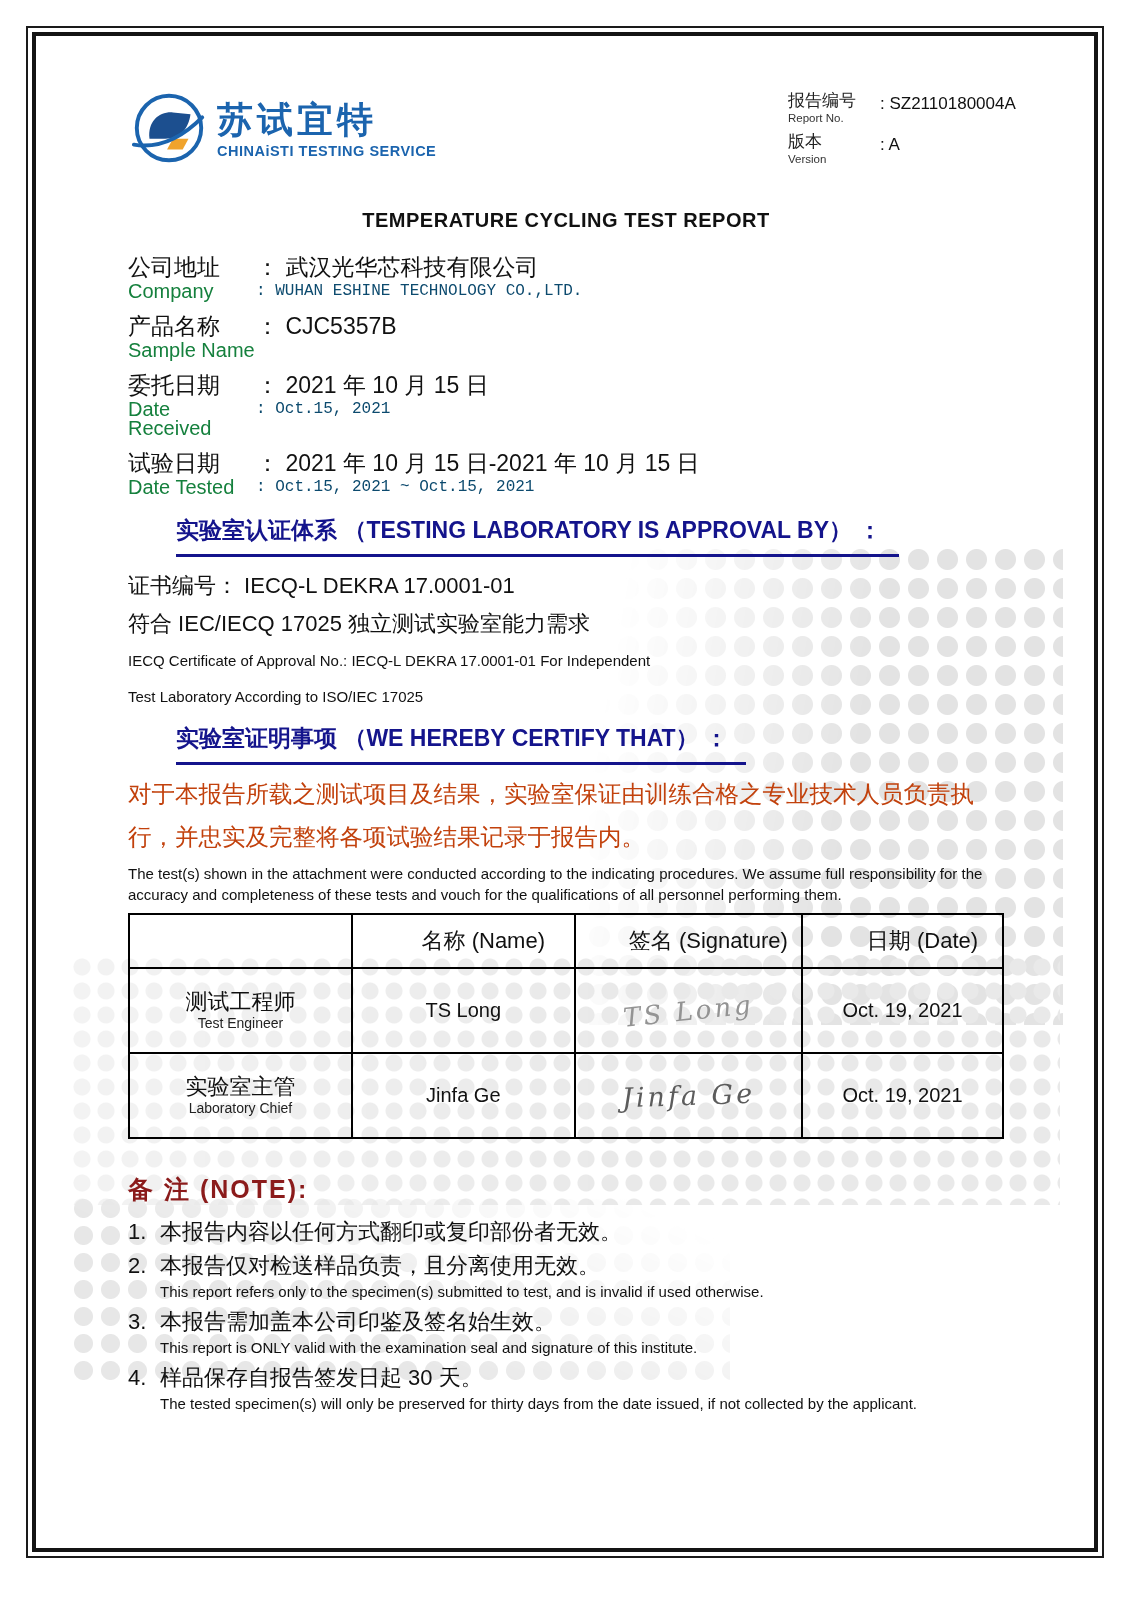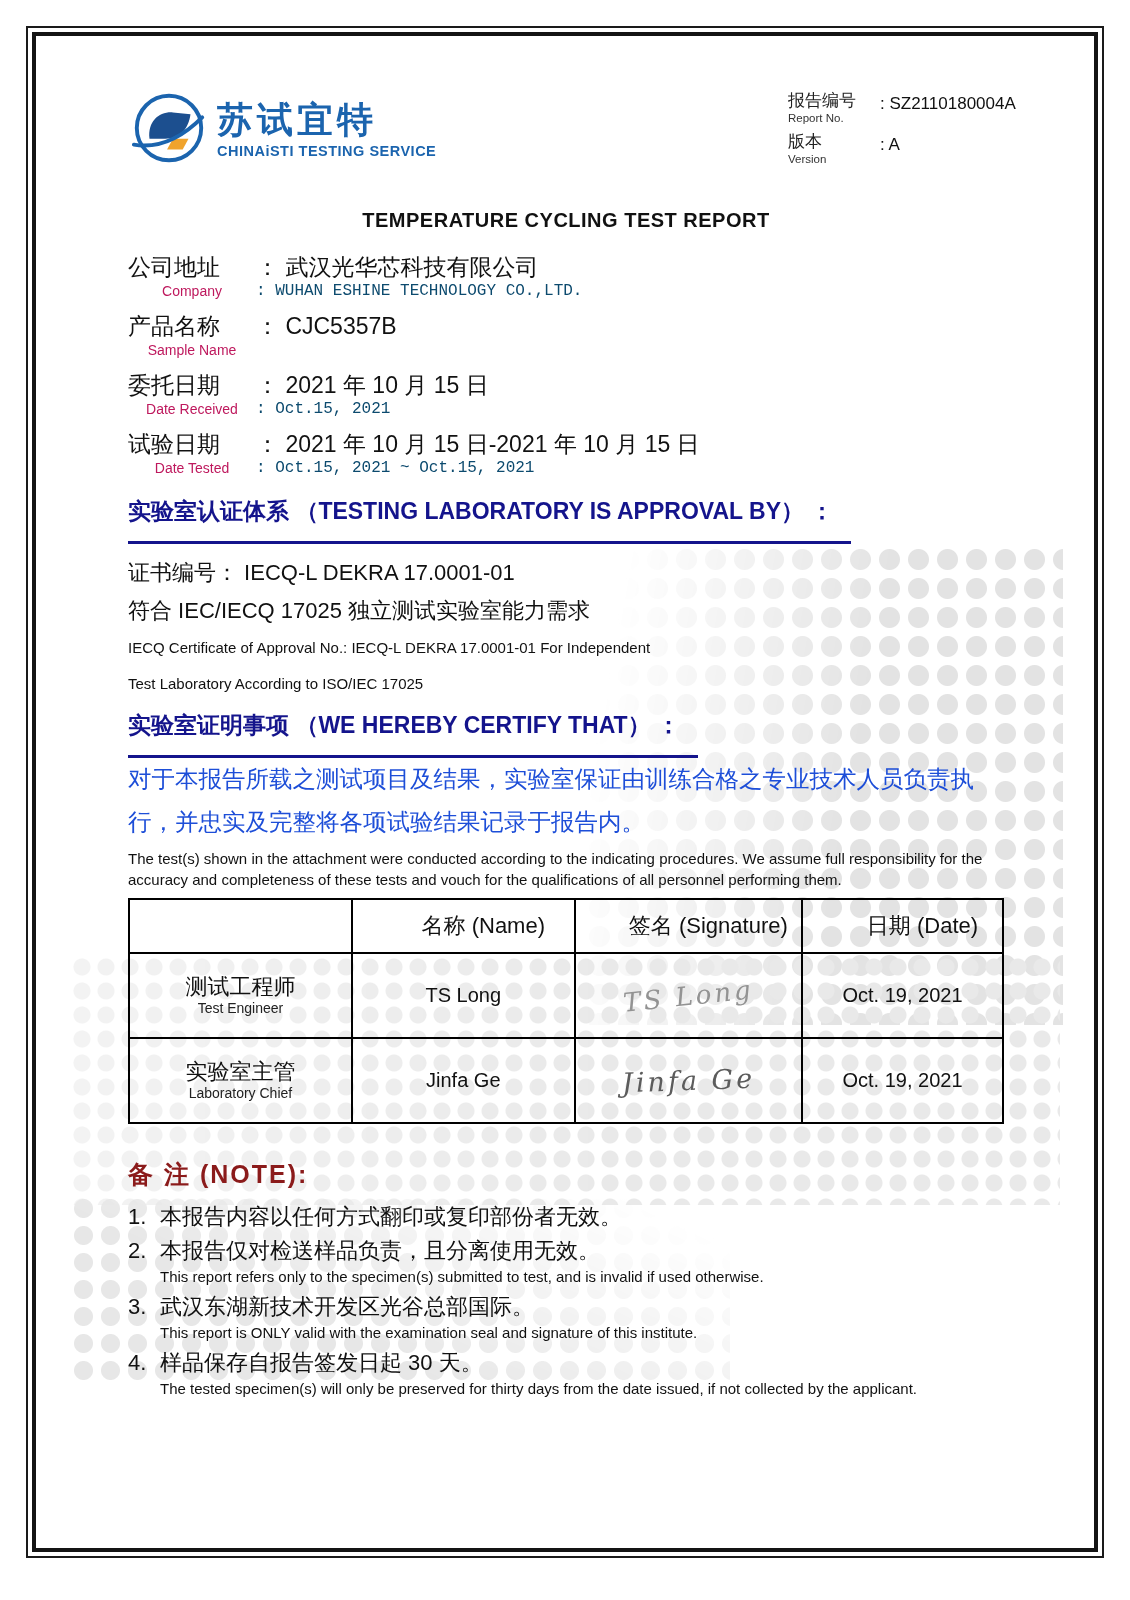--- a/index.html
+++ b/index.html
@@ -55,36 +55,36 @@
 
   
   .title-cn { text-align:center; font-size:43px; font-weight:bold; letter-spacing:6px; margin-top:16px; }
   .title-en { text-align:center; font-size:20px; font-weight:bold; letter-spacing:.5px; margin-top:17px; }
 
   
   .info { margin-top:20px; }
   .info-row { display:flex; padding-bottom:10px; }
   .info-label { width:128px; flex:0 0 128px; }
   .info-label .cn { font-size:23px; line-height:30px; color:#111; }
-  .info-label .en { font-size:14px; line-height:19px; color:#be185d;text-align:center; }
+  .info-label .en { font-size:20px; line-height:19px; color:#15803d; }
   .info-value { flex:1; }
   .info-value .cn { font-size:23px; line-height:30px; color:#111; }
   .info-value .en { font-size:16px; line-height:19px; color:#0c4a6e;font-family:Liberation Mono, monospace; }
 
   
   .sec-head { margin-top:8px; }
   .sec-head span {
     display:inline-block; font-size:23px; font-weight:bold; color:#14148c;
-    border-bottom:3px solid #14148c; padding:0 18px 15px 0; line-height:30px;
+    border-bottom:3px solid #14148c; padding:0 18px 9px 0; line-height:30px;margin-left:48px;
   }
   .cert-lines { margin-top:10px; }
   .cert-cn { font-size:22px; line-height:38px; color:#111; }
   .cert-en { font-size:15px; line-height:36px; color:#111; }
 
-  .certify-cn { font-size:23.5px; line-height:43px; color:#1d4ed8; }
+  .certify-cn { margin-top:8px; font-size:23.5px; line-height:43px; color:#c2410c; }
   .certify-en { font-size:15px; line-height:21px; color:#111; margin-top:4px; }
 
   
   table.sig-table { width:100%; border-collapse:collapse; margin-top:8px; }
   .sig-table td { border:2.5px solid #000; text-align:center; vertical-align:middle; }
   .sig-table tr.head td { height:54px; font-size:22px; color:#111;padding-left:40px; }
   .sig-table tr.data td { height:85px; }
   .sig-table .col1 { width:25.5%; } .sig-table .col2 { width:25.5%; }
   .sig-table .col3 { width:26%; }  .sig-table .col4 { width:23%; }
   .role-cn { font-size:22px; line-height:26px; }
@@ -261,21 +261,21 @@
         <div class="note-cn">
           <span class="note-num">2.</span>
           <span>本报告仅对检送样品负责，且分离使用无效。</span>
         </div>
         <div class="note-en">This report refers only to the specimen(s) submitted to test, and is invalid if used otherwise.</div>
       </div>
 
       <div class="note-item">
         <div class="note-cn">
           <span class="note-num">3.</span>
-          <span>武汉东湖新技术开发区光谷总部国际。</span>
+          <span>本报告需加盖本公司印鉴及签名始生效。</span>
         </div>
         <div class="note-en">This report is ONLY valid with the examination seal and signature of this institute.</div>
       </div>
 
       <div class="note-item">
         <div class="note-cn">
           <span class="note-num">4.</span>
           <span>样品保存自报告签发日起 30 天。</span>
         </div>
         <div class="note-en">The tested specimen(s) will only be preserved for thirty days from the date issued, if not collected by the applicant.</div>

